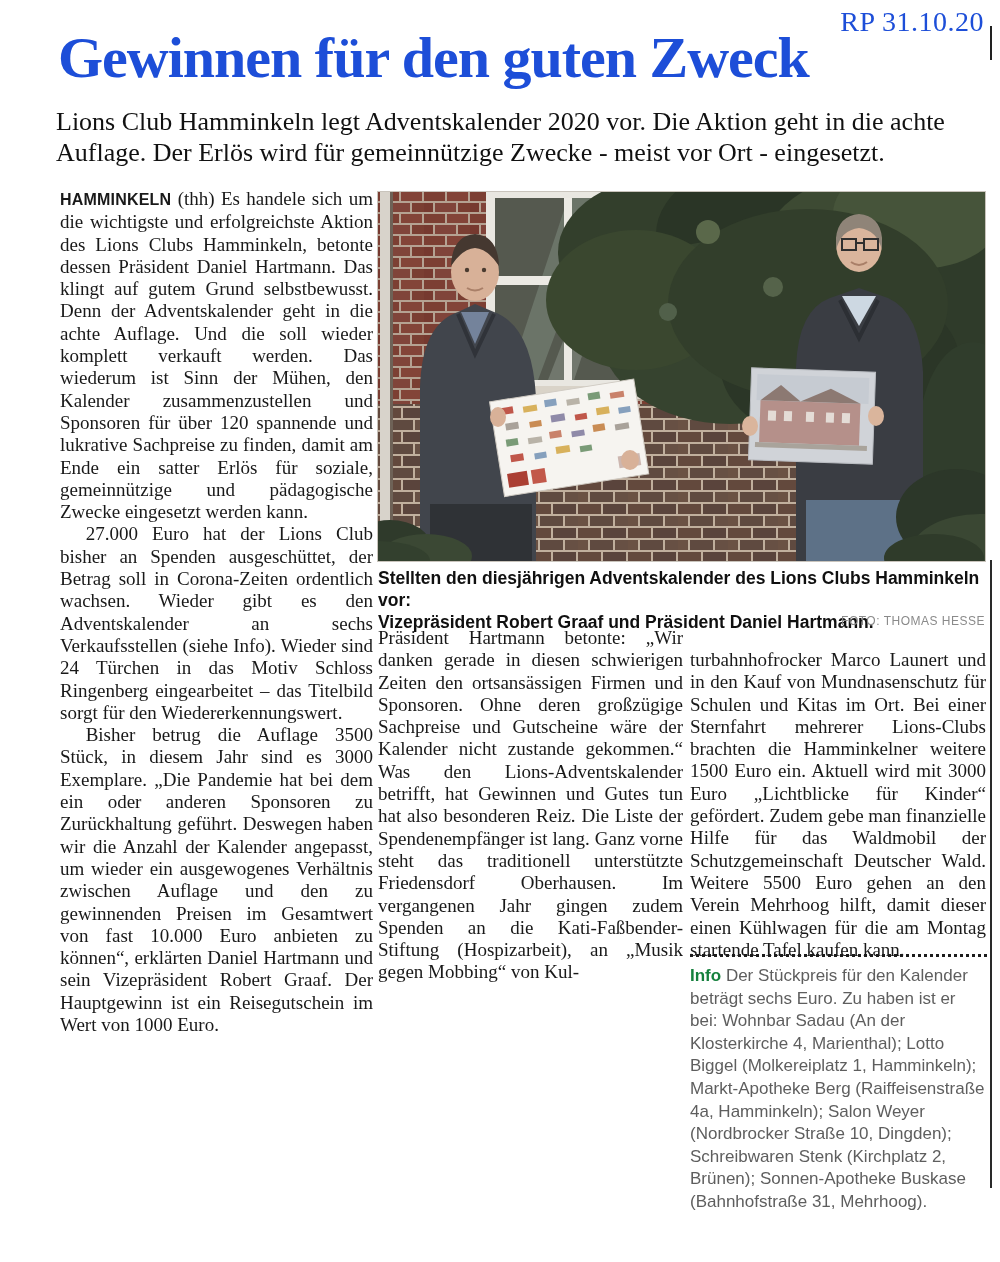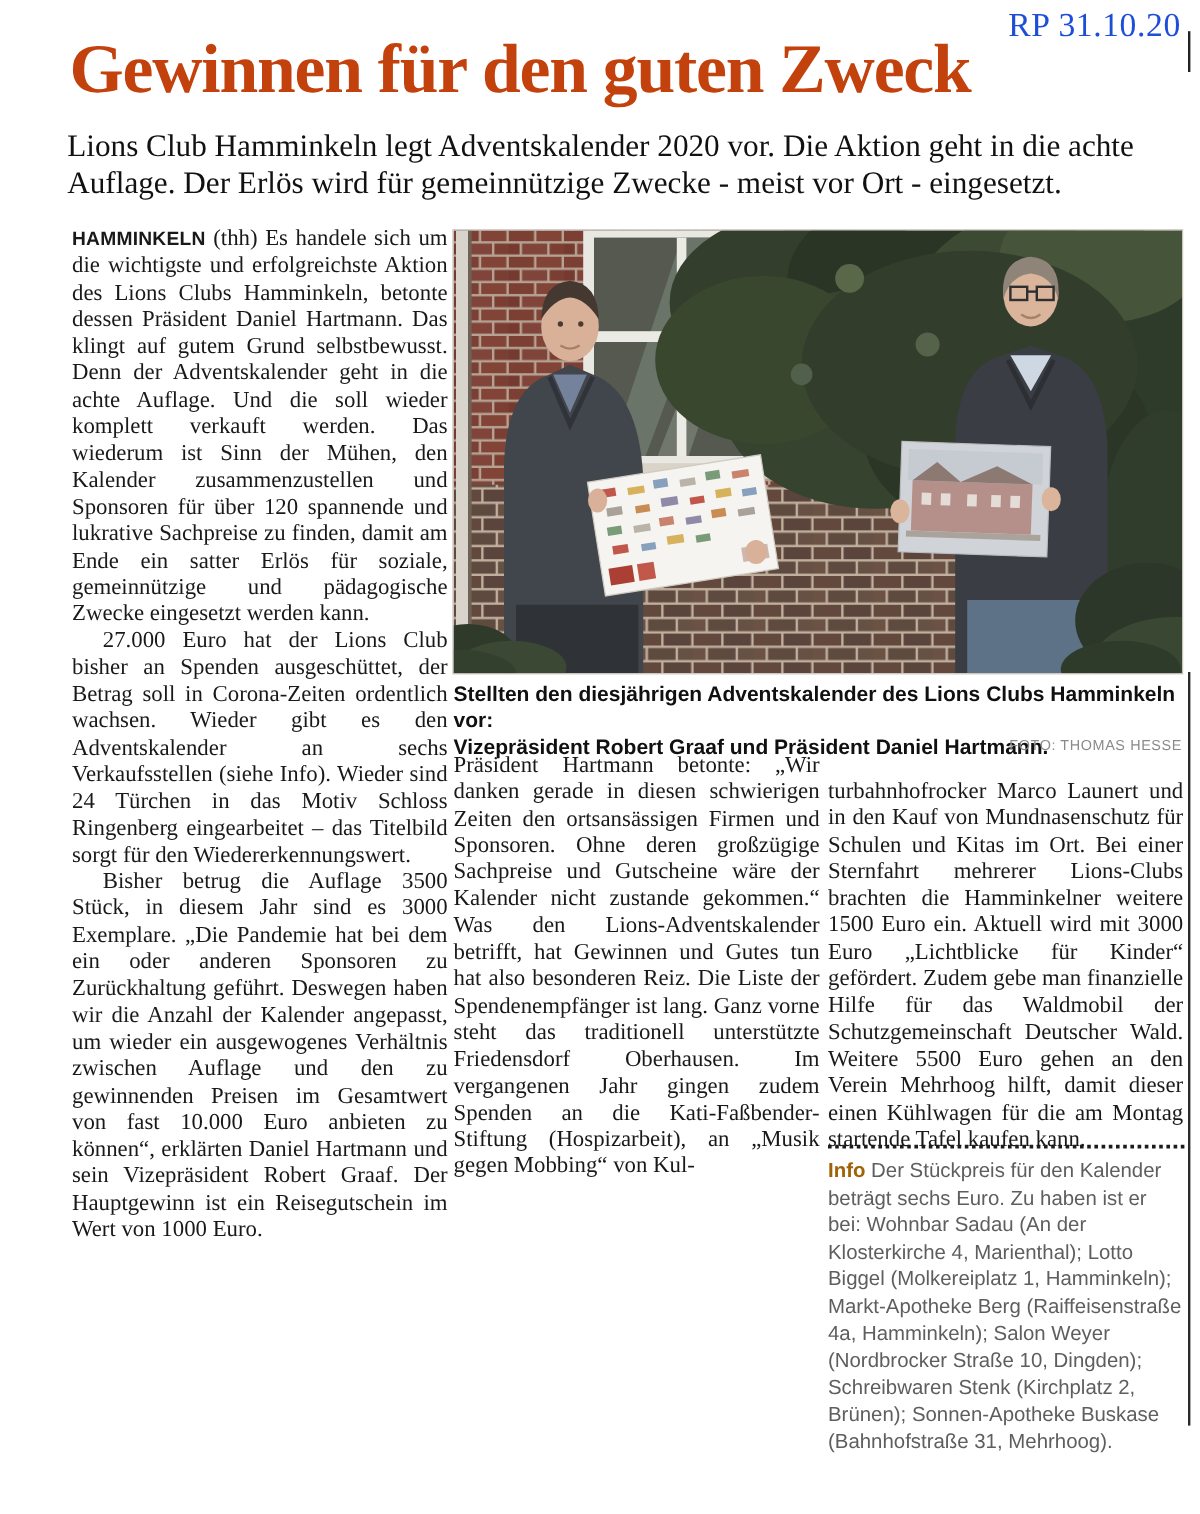--- a/index.html
+++ b/index.html
@@ -3,21 +3,21 @@
 <meta charset="utf-8">
 <style>
   * { margin:0; padding:0; box-sizing:border-box; }
   html,body { width:1000px; height:1262px; background:#ffffff; position:relative;
               font-family:"Liberation Serif", serif; color:#1a1a1a; overflow:hidden; }
 
   .date-tag { position:absolute; top:6px; right:16px; font-size:28px; letter-spacing:.5px; color:#1d4ed8; }
   .tick-top { position:absolute; left:990px; top:26px; width:2px; height:34px; background:#222; }
 
   .headline { position:absolute; left:58px; top:24px; width:900px;
-              font-size:58px; font-weight:bold; letter-spacing:-1px; color:#c2410c; }
+              font-size:58px; font-weight:bold; letter-spacing:-1px; color:#1d4ed8; }
   .subhead  { position:absolute; left:56px; top:106px; width:920px;
               font-size:26px; line-height:31px; color:#111; }
 
   .bodycol { position:absolute; font-size:19px; line-height:22.3px; text-align:justify; color:#191919; }
   .bodycol p { margin:0; }
   .bodycol p + p { text-indent:1.35em; }
   #col1 { left:60px;  top:188px; width:313px; height:1000px; }
   #col2 { left:378px; top:627px; width:305px; height:562px; }
   #col3 { left:690px; top:649px; width:296px; height:330px; }
 
@@ -29,21 +29,21 @@
   .caption { position:absolute; left:378px; top:567px; width:607px;
              font-family:"Liberation Sans", sans-serif; font-weight:bold;
              font-size:17.5px; line-height:22px; color:#101010; }
   .credit  { position:absolute; right:0; bottom:1px; font-weight:normal;
              font-size:12px; letter-spacing:.5px; color:#8a8a8a; }
 
   .infobox { position:absolute; left:690px; top:954px; width:297px;
              border-top:3px dotted #1c1c1c; padding-top:8px;
              font-family:"Liberation Sans", sans-serif; font-size:17px;
              line-height:22.6px; color:#5e5e5e; text-align:left; }
-  .infobox b { color:#a16207; }
+  .infobox b { color:#15803d; }
   .vrule { position:absolute; left:990px; top:560px; width:2px; height:628px; background:#2a2a2a; }
 </style>
 </head>
 <body>
 
 <div class="date-tag">RP 31.10.20</div>
 <div class="tick-top"></div>
 
 <h1 class="headline">Gewinnen für den guten Zweck</h1>
 <p class="subhead">Lions Club Hamminkeln legt Adventskalender 2020 vor. Die Aktion geht in die achte Auflage. Der Erlös wird für gemeinnützige Zwecke - meist vor Ort - eingesetzt.</p>

